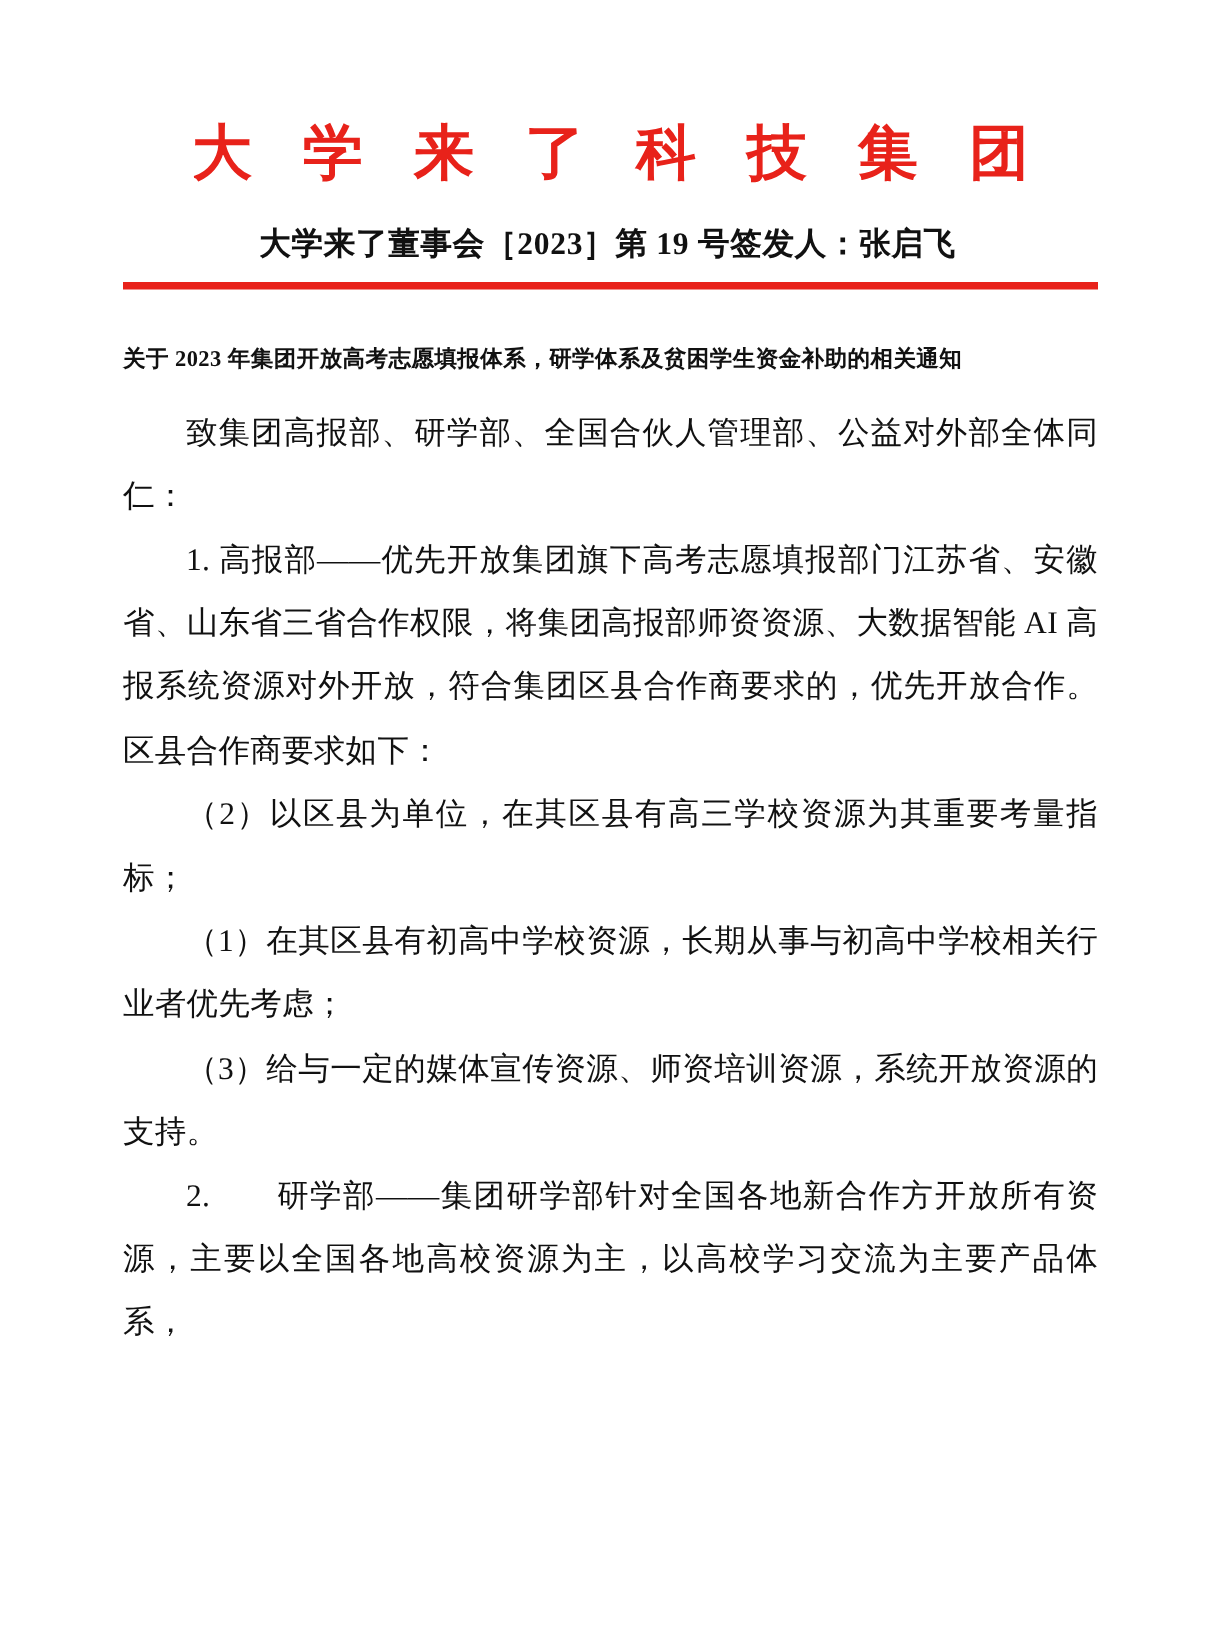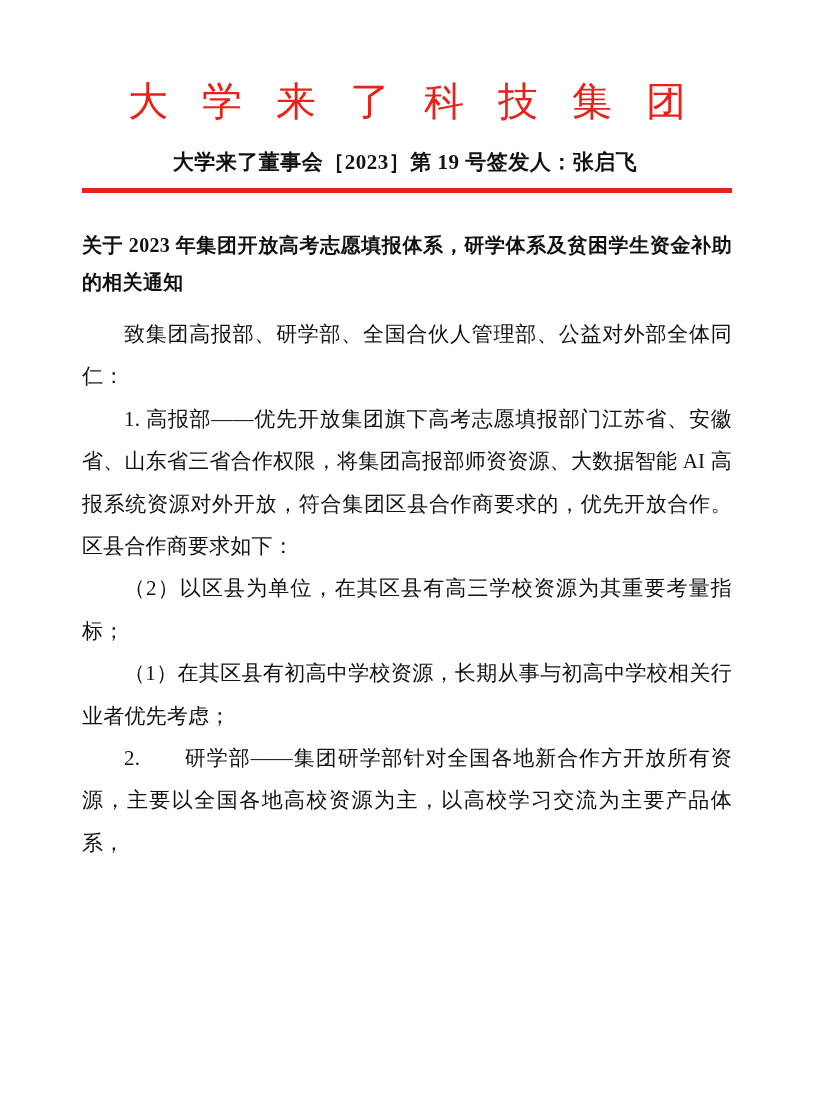--- a/index.html
+++ b/index.html
@@ -22,21 +22,21 @@
     box-sizing: border-box;
     padding: 0 82px;
   }
   .masthead {
     padding-top: 78px;
     text-align: center;
   }
   .masthead-title {
     color: #e8221a;
     font-family: "Liberation Serif", "DejaVu Serif", serif;
-    font-weight: normal;
+    font-weight: bold;
     font-size: 40px;
     letter-spacing: 12px;
     line-height: 1.2;
     text-indent: 12px;
     white-space: nowrap;
   }
   .doc-number-row {
     display: flex;
     justify-content: center;
     align-items: baseline;
@@ -53,21 +53,21 @@
     padding-right: 4px;
   }
   .red-rule {
     margin-top: 12px;
     height: 5px;
     background: #e8221a;
     width: 100%;
   }
   .doc-title {
     margin-top: 34px;
-    font-size: 20px;
+    font-size: 15px;
     font-weight: bold;
     line-height: 1.85;
     letter-spacing: 0.3px;
     text-align: justify;
   }
   .body-text {
     margin-top: 12px;
     font-size: 21px;
     line-height: 2.02;
     text-align: justify;
@@ -94,16 +94,17 @@
 
   <div class="red-rule"></div>
 
   <div class="doc-title">关于 2023 年集团开放高考志愿填报体系，研学体系及贫困学生资金补助的相关通知</div>
 
   <div class="body-text">
     <p>致集团高报部、研学部、全国合伙人管理部、公益对外部全体同仁：</p>
     <p>1. 高报部——优先开放集团旗下高考志愿填报部门江苏省、安徽省、山东省三省合作权限，将集团高报部师资资源、大数据智能 AI 高报系统资源对外开放，符合集团区县合作商要求的，优先开放合作。区县合作商要求如下：</p>
     <p>（2）以区县为单位，在其区县有高三学校资源为其重要考量指标；</p>
     <p>（1）在其区县有初高中学校资源，长期从事与初高中学校相关行业者优先考虑；</p>
+    <p>（3）给与一定的媒体宣传资源、师资培训资源，系统开放资源的支持。</p>
     <p>2.　　研学部——集团研学部针对全国各地新合作方开放所有资源，主要以全国各地高校资源为主，以高校学习交流为主要产品体系，</p>
   </div>
 
 </div>
 
 </body></html>

